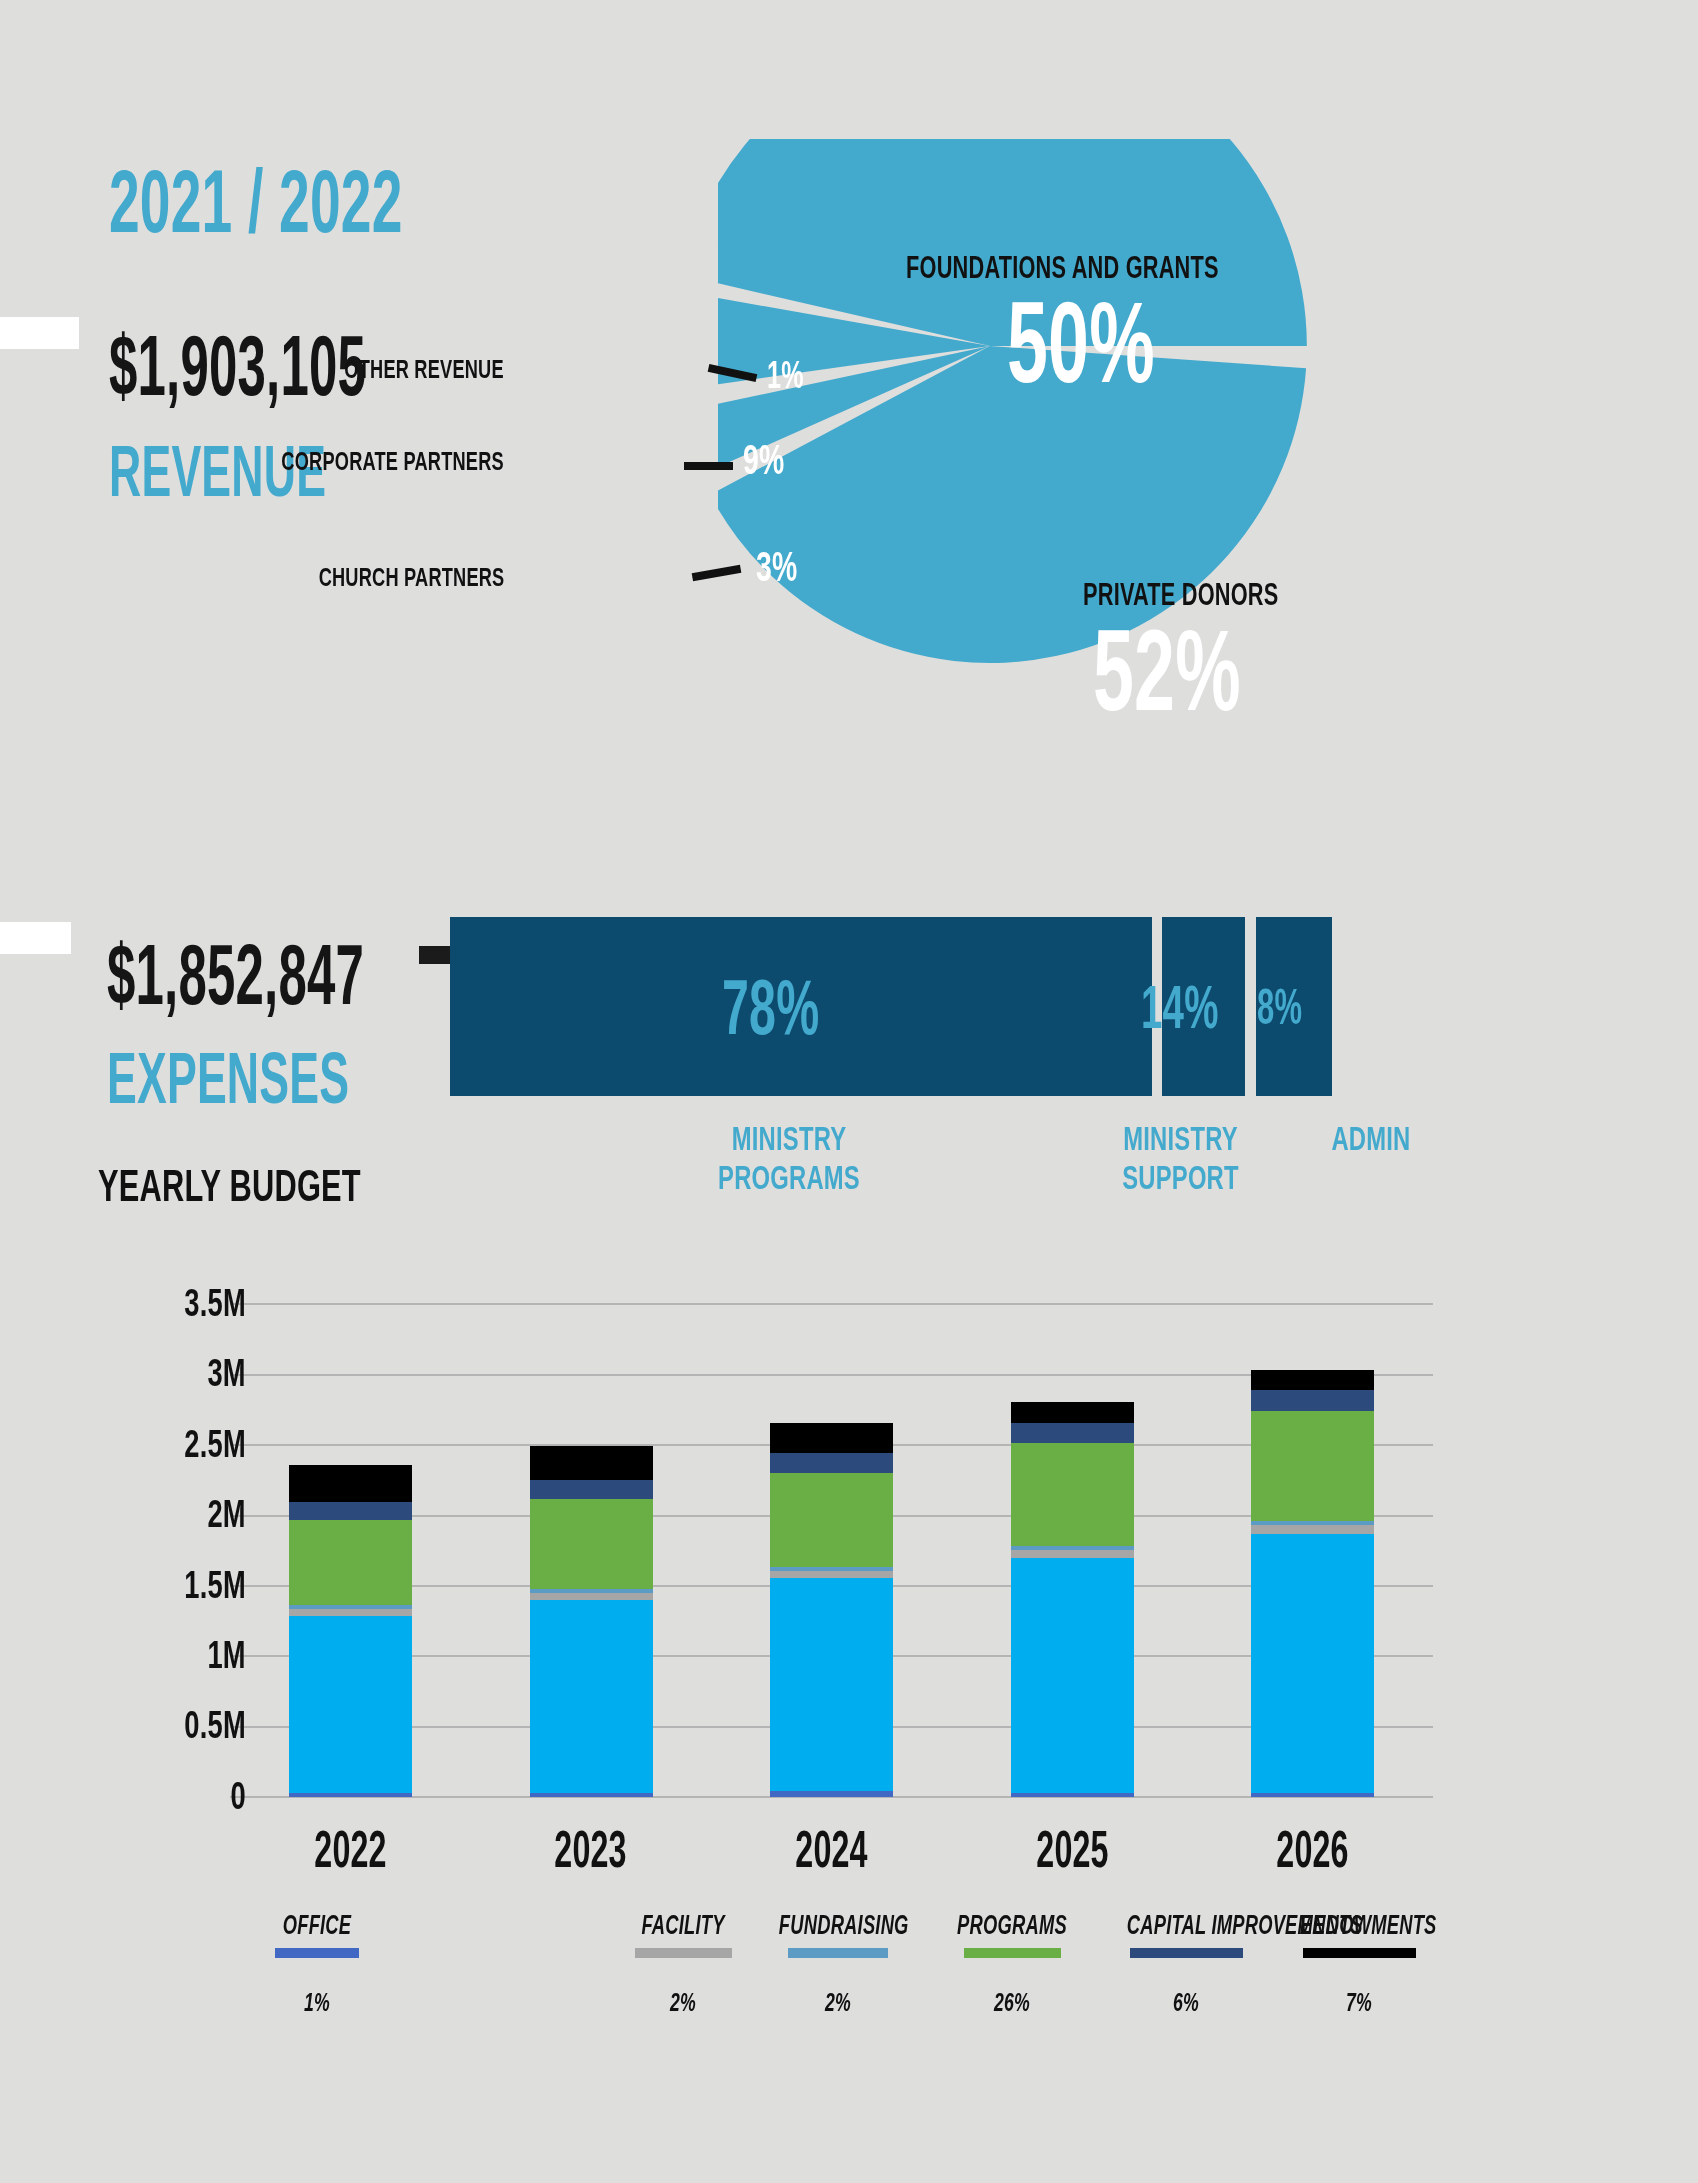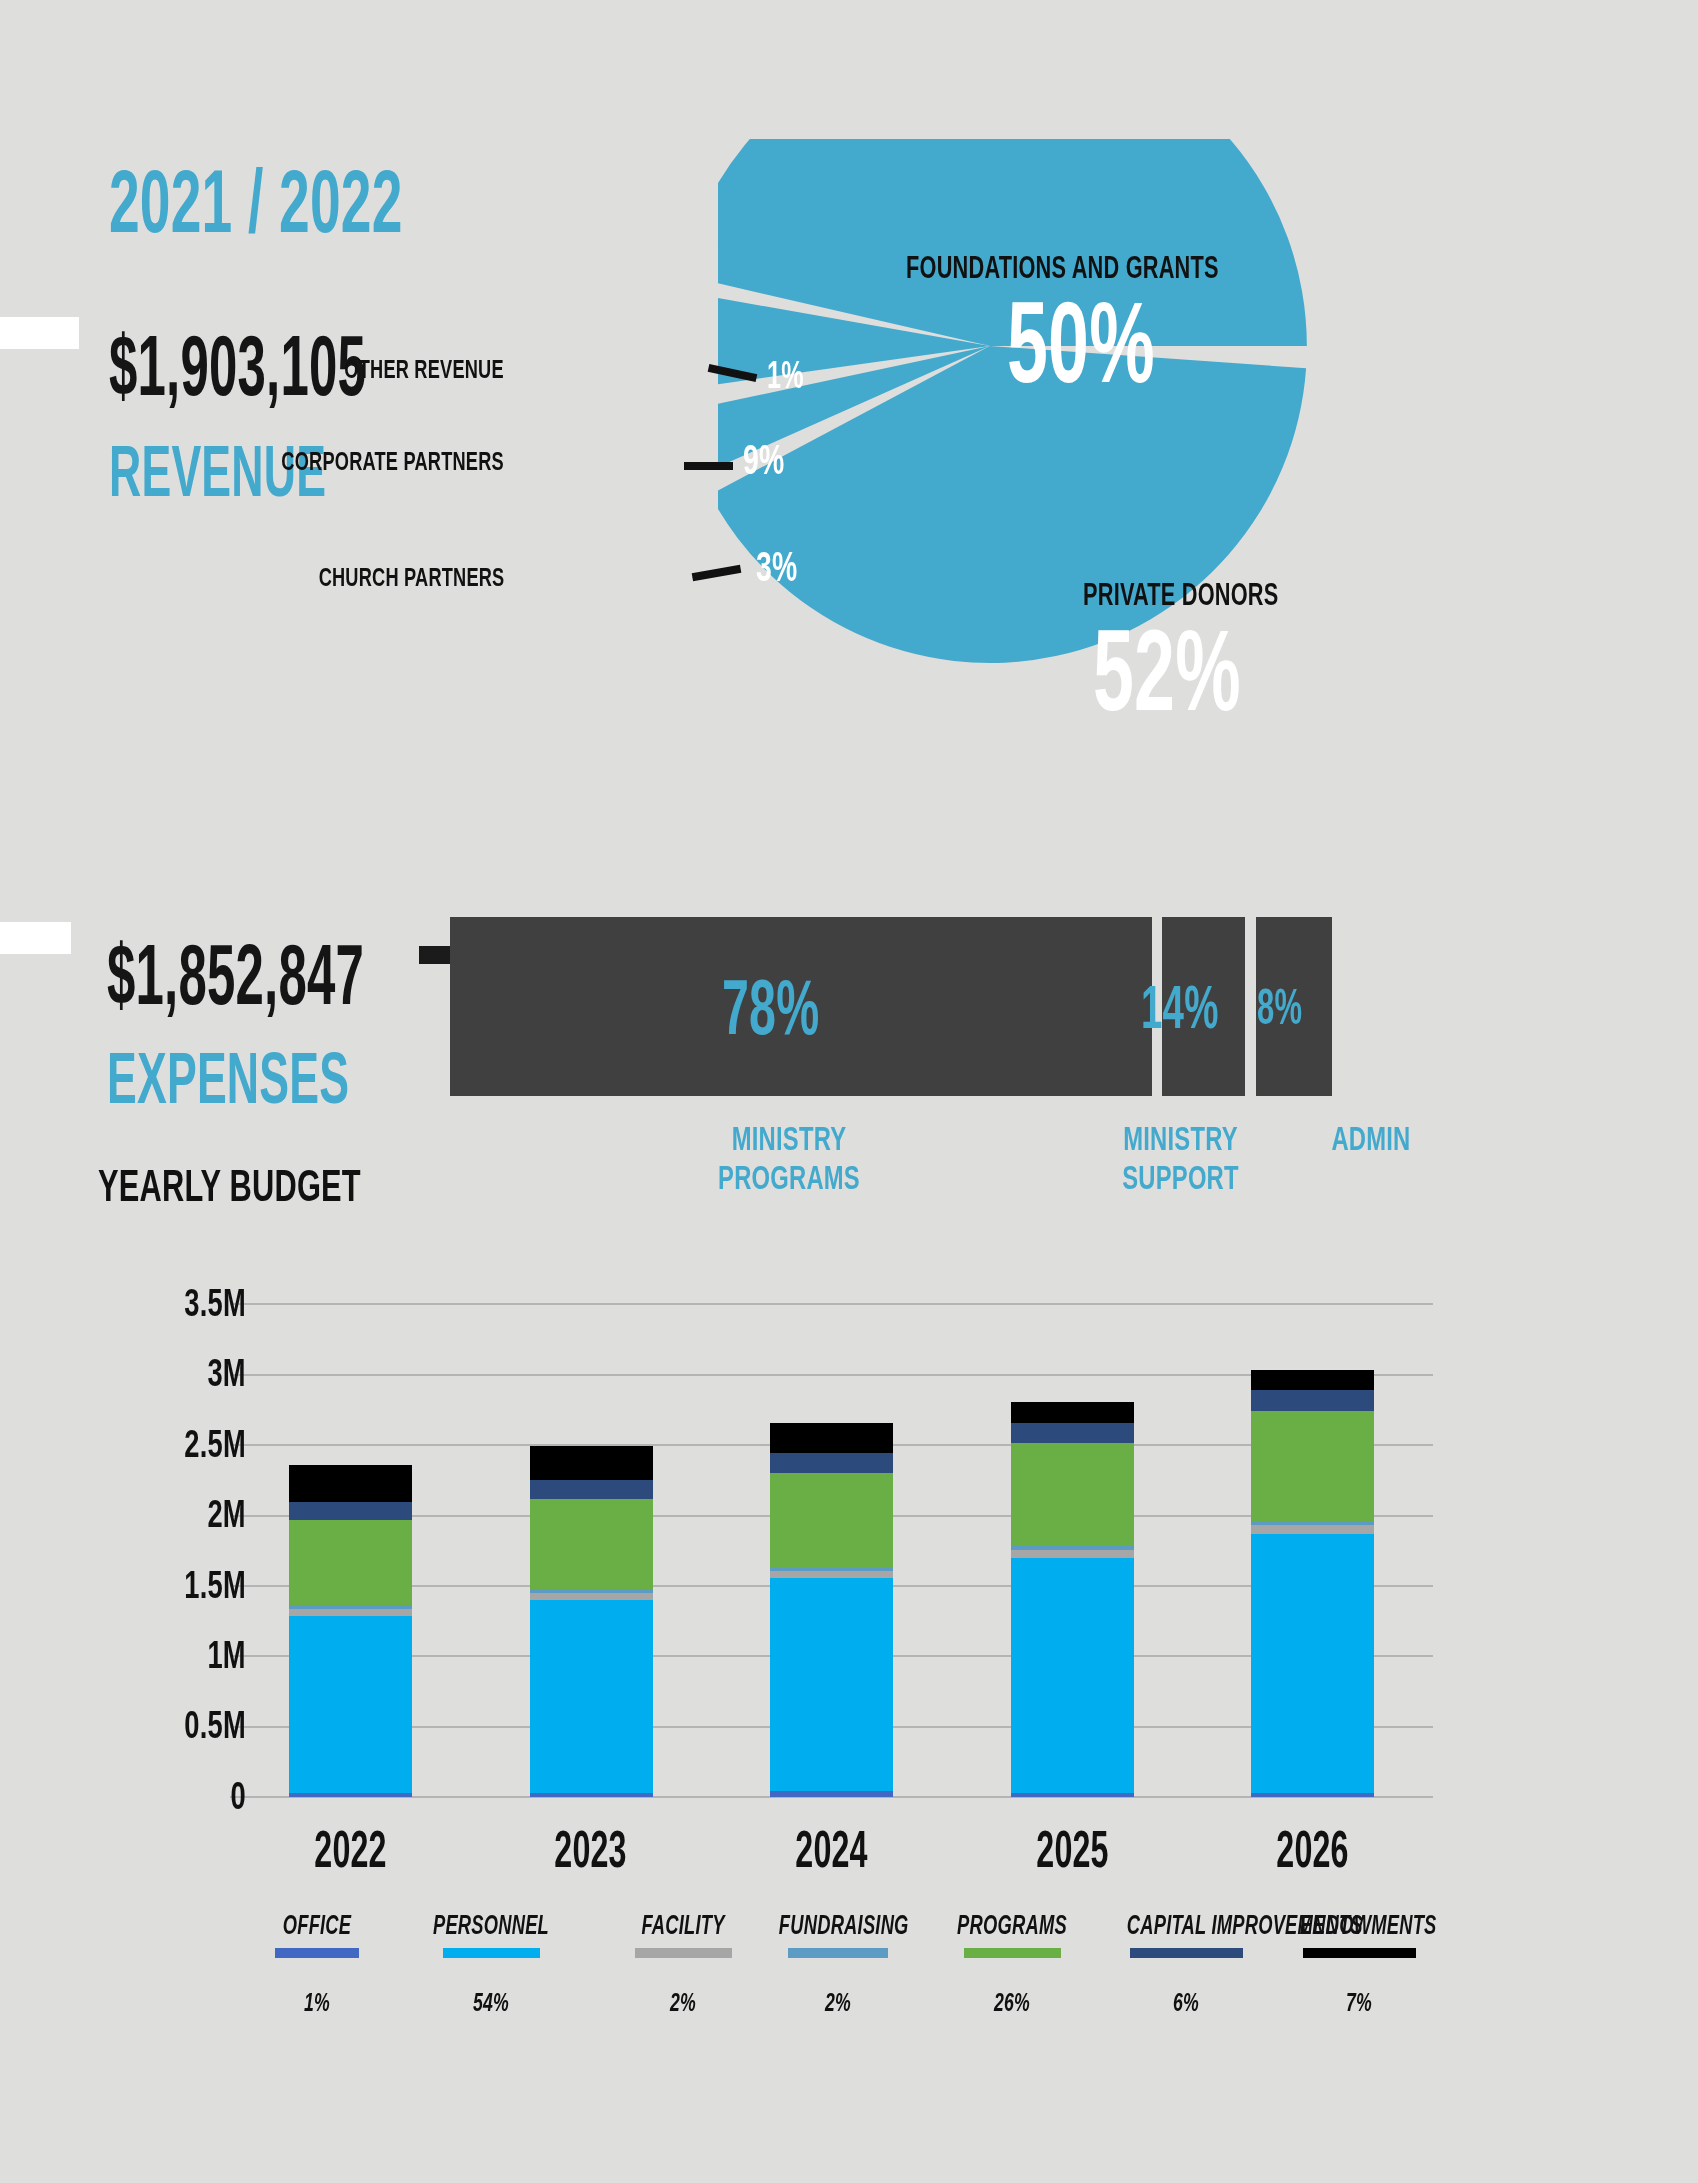--- a/index.html
+++ b/index.html
@@ -84,21 +84,21 @@
     white-space:nowrap;transform:scaleX(.60);transform-origin:left top;
   }
   #expenses-label{
     position:absolute;left:107px;top:1042px;
     color:#43a9cd;font-size:72px;line-height:1;font-weight:700;
     white-space:nowrap;transform:scaleX(.62);transform-origin:left top;
   }
   #expenses-connector{position:absolute;left:419px;top:946px;width:39px;height:18px;background:#1b1b1b;}
 
   #exp-bar-row{position:absolute;left:450px;top:889px;height:207px;display:flex;align-items:stretch;}
-  .exp-seg{background:#404040;position:relative;margin-right:10.4px;display:flex;align-items:center;justify-content:center;margin-top:28px;}
+  .exp-seg{background:#0c4a6e;position:relative;margin-right:10.4px;display:flex;align-items:center;justify-content:center;margin-top:28px;}
   #seg-programs{width:702px;}
   #seg-support{width:83px;}
   #seg-admin{width:76px;margin-right:0;}
   .exp-pct{color:#43a9cd;font-weight:700;line-height:1;white-space:nowrap;}
   #seg-programs .exp-pct{font-size:78px;transform:scaleX(.62);}
   #seg-support .exp-pct{font-size:62px;transform:scaleX(.62);}
   #seg-admin .exp-pct{font-size:50px;transform:scaleX(.62);}
 
   .exp-caption{
     position:absolute;color:#43a9cd;font-weight:700;line-height:1.15;
@@ -264,25 +264,20 @@
       <div class="bar-seg" style="height: 20.4px; background: rgb(0, 0, 0);"></div>
     </div>
   </div>
 
 <div id="legend">
     <div class="legend-item" style="left: 0px; width: 174px;">
       <span class="cond legend-text">OFFICE</span>
       <div class="legend-swatch" style="background: rgb(65, 105, 196); width: 84px;"></div>
       <span class="cond legend-pct">1%</span>
     </div>
-    <div class="legend-item" style="left: 174px; width: 174px;">
-      <span class="cond legend-text">PERSONNEL</span>
-      <div class="legend-swatch" style="background: rgb(0, 174, 239); width: 97px;"></div>
-      <span class="cond legend-pct">54%</span>
-    </div>
     <div class="legend-item" style="left: 366px; width: 174px;">
       <span class="cond legend-text">FACILITY</span>
       <div class="legend-swatch" style="background: rgb(166, 166, 166); width: 97px;"></div>
       <span class="cond legend-pct">2%</span>
     </div>
     <div class="legend-item" style="left: 521px; width: 174px;">
       <span class="cond legend-text">FUNDRAISING</span>
       <div class="legend-swatch" style="background: rgb(91, 155, 196); width: 100px;"></div>
       <span class="cond legend-pct">2%</span>
     </div>

